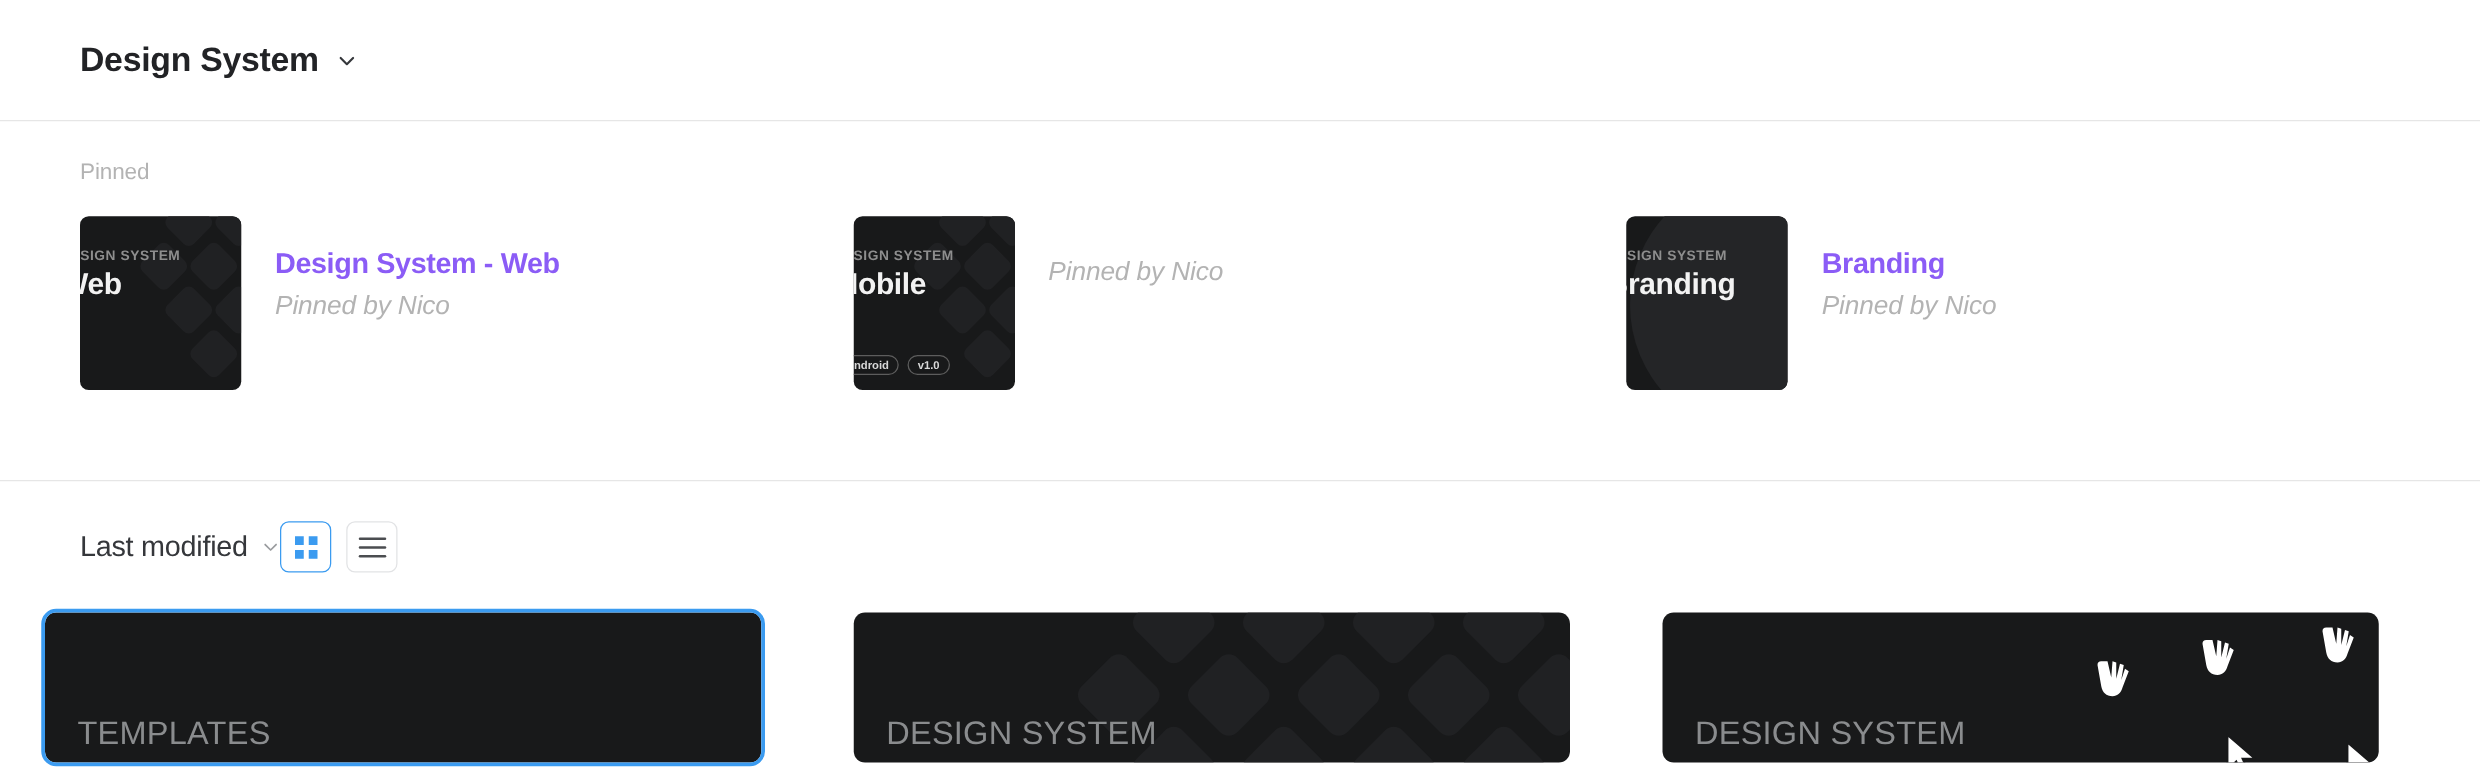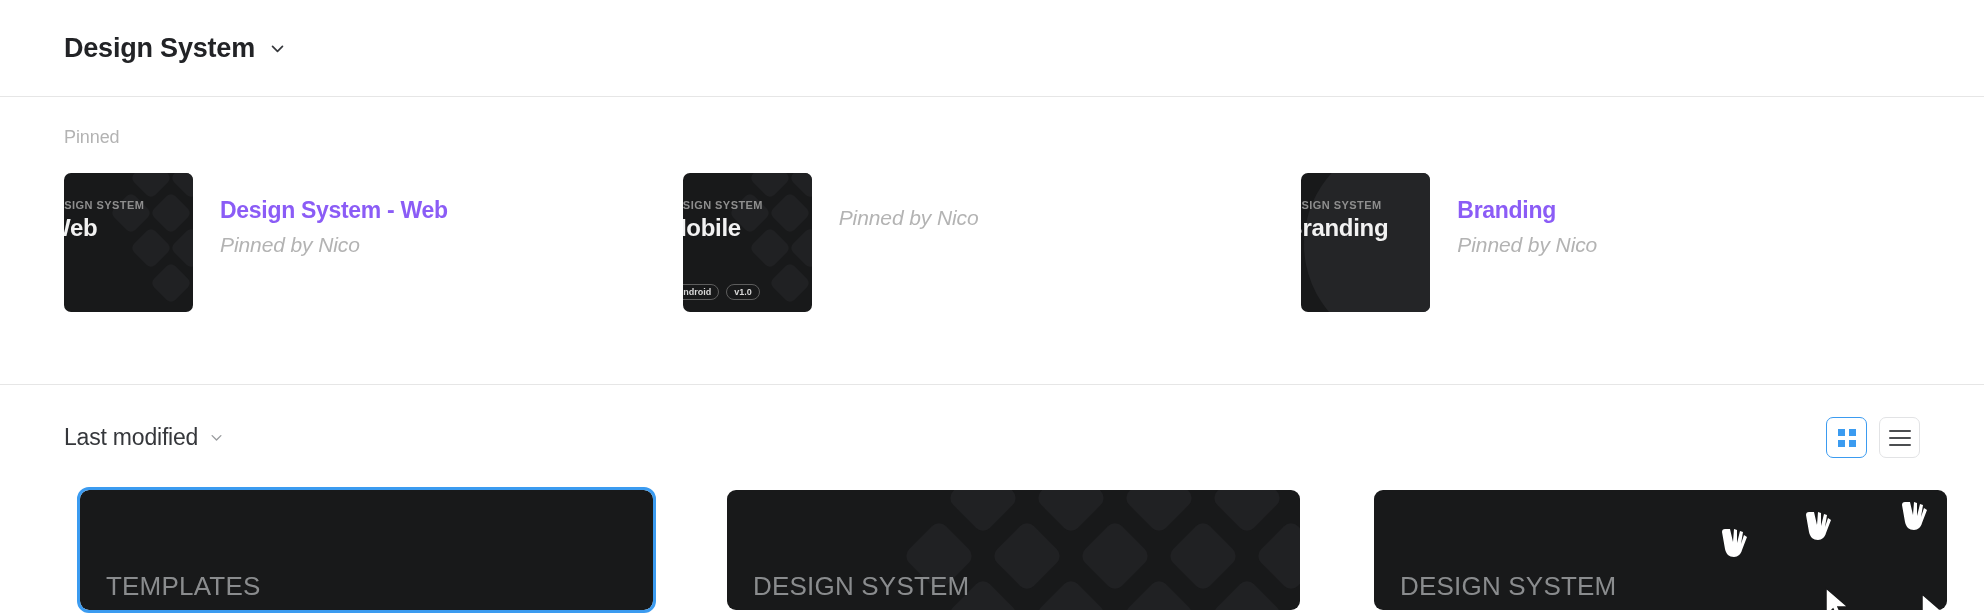--- a/index.html
+++ b/index.html
@@ -147,21 +147,21 @@
     white-space: nowrap;
     font-style: italic;
   }
 
   
   .toolbar {
     padding: 0 64px;
     height: 105px;
     display: flex;
     align-items: center;
-    justify-content: space-between;
+    justify-content: flex-start;
   }
   .sort-control {
     display: flex;
     align-items: center;
     gap: 11px;
     cursor: pointer;
   }
   .sort-label {
     font-size: 23px;
     color: #35373b;
@@ -183,21 +183,21 @@
   }
   .view-btn.active { border-color: #3b9bf0; }
 
   .grid-icon { display: grid; grid-template-columns: 7px 7px; grid-gap: 4px; }
   .grid-icon i { display: block; width: 7px; height: 7px; background: #3b9bf0; }
   .list-icon { display: flex; flex-direction: column; gap: 5px; }
   .list-icon i { display: block; width: 22px; height: 2px; background: #4b4d50; border-radius: 1px; }
 
   
   .cards-row {
-    padding: 0 80px;
+    padding: 0 36px;
     display: flex;
     gap: 74px;
   }
   .file-card {
     width: 573px;
     height: 120px;
     border-radius: 9px;
     position: relative;
     overflow: hidden;
     background: #18191a;

